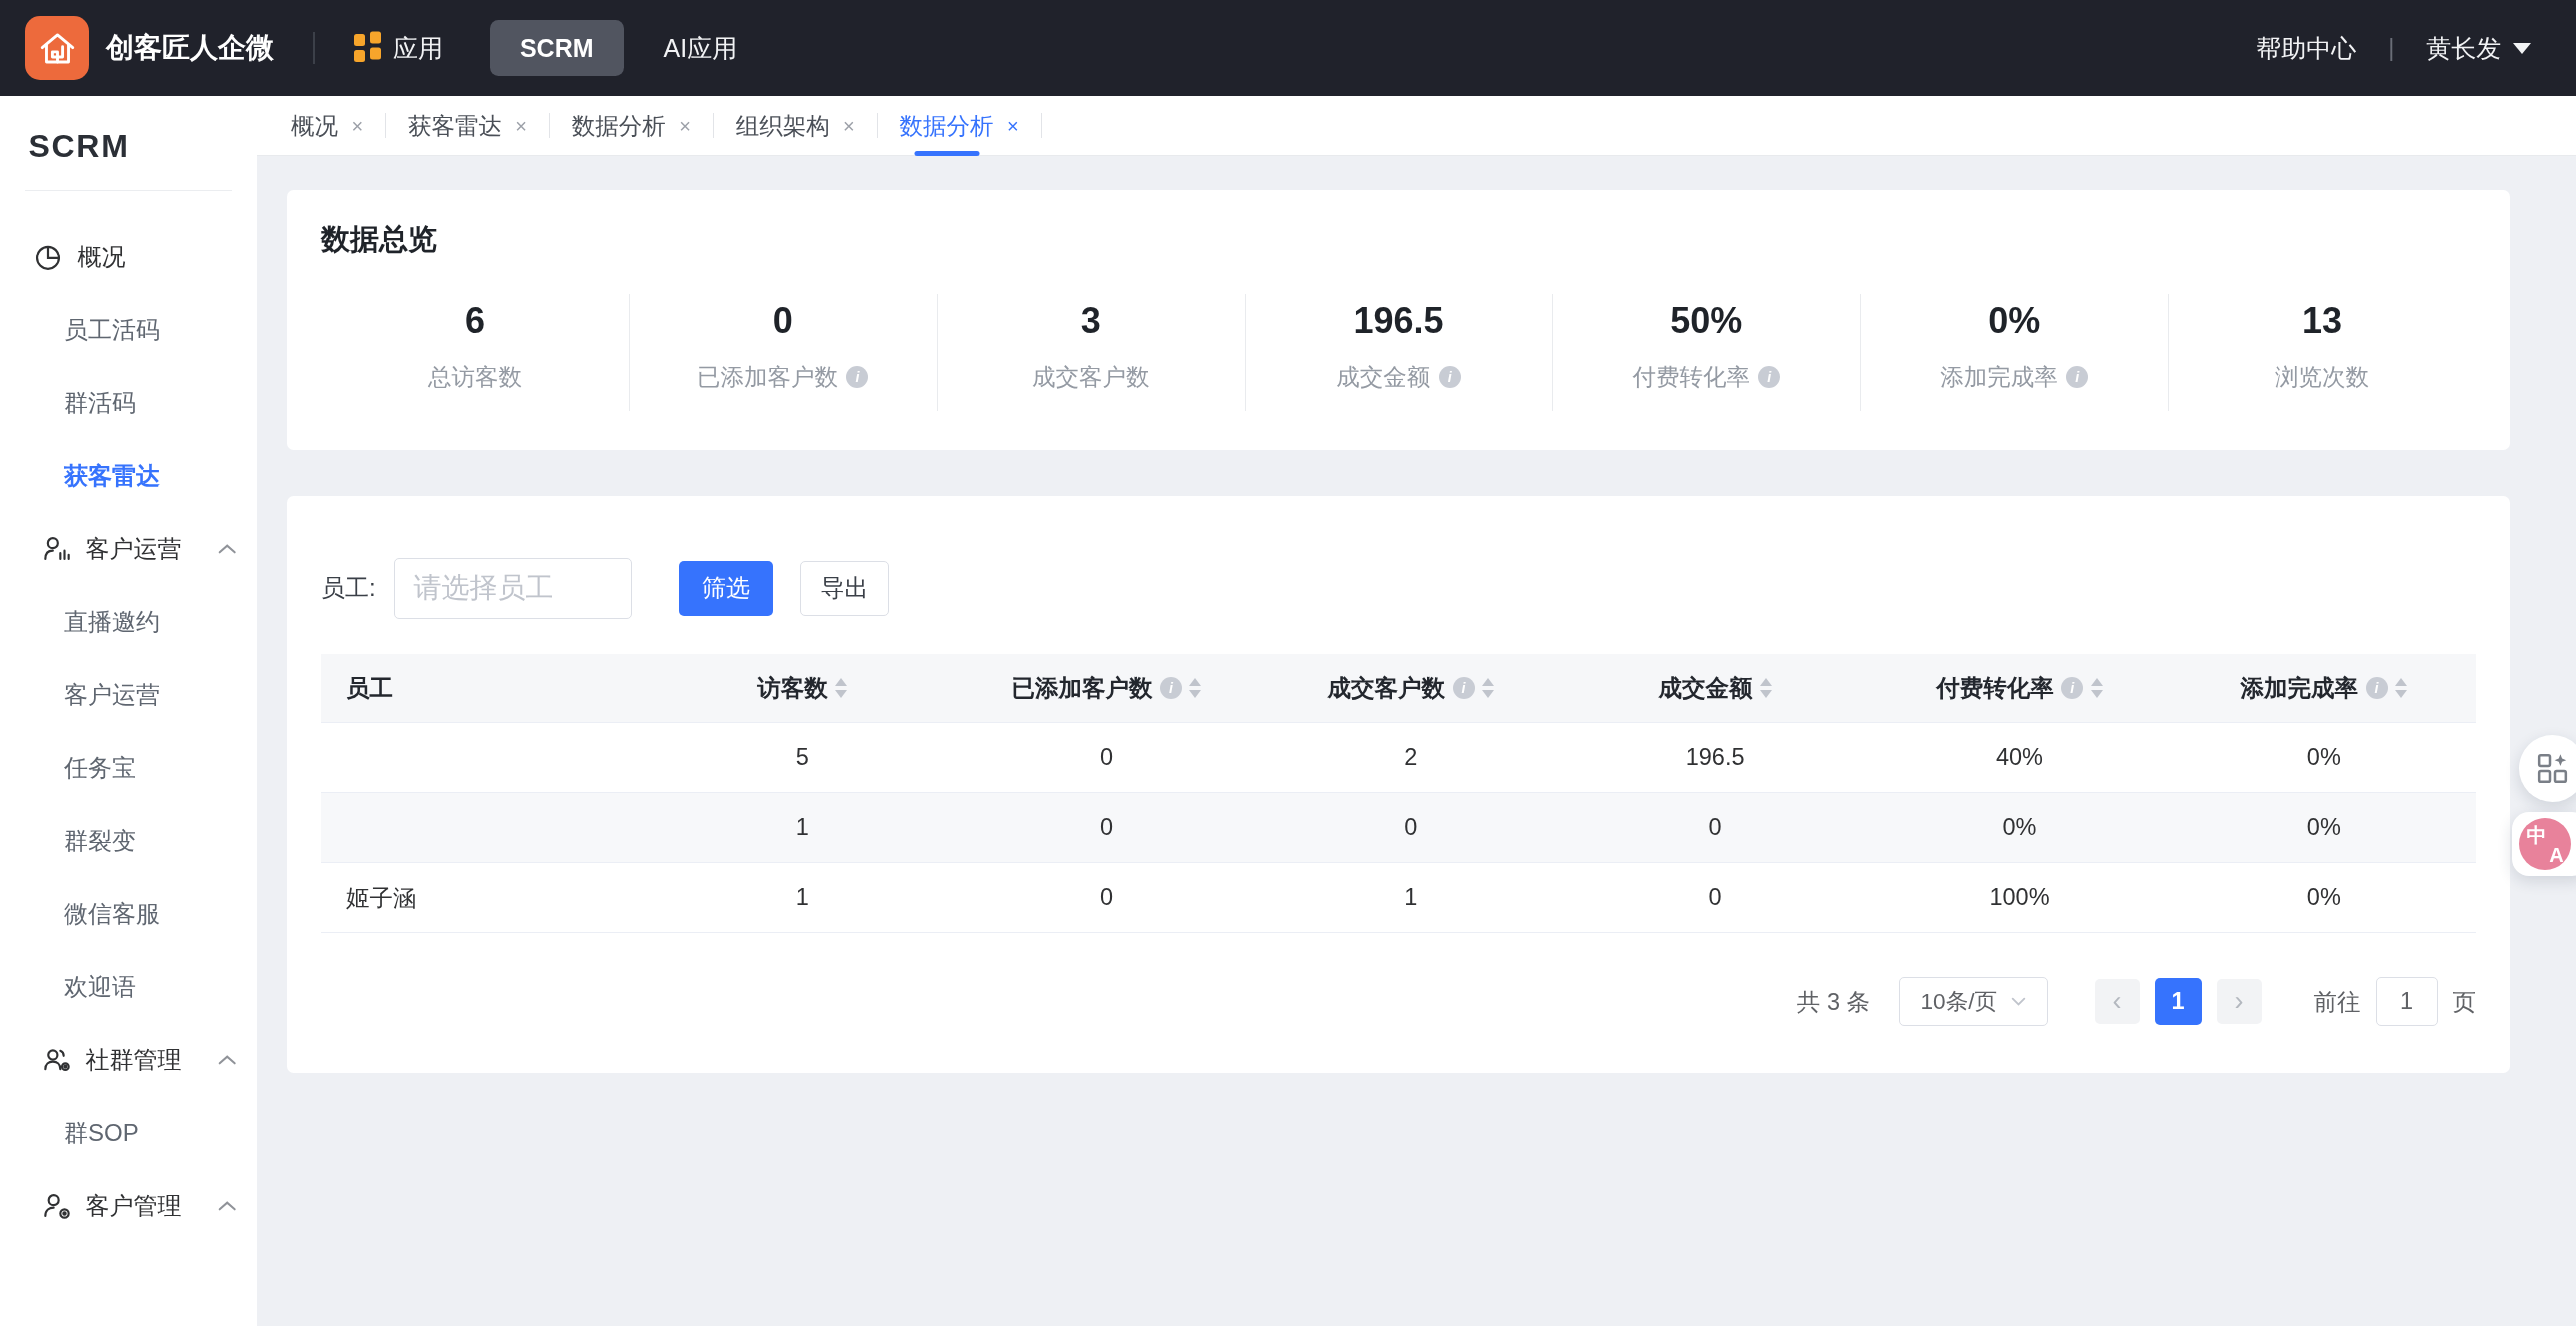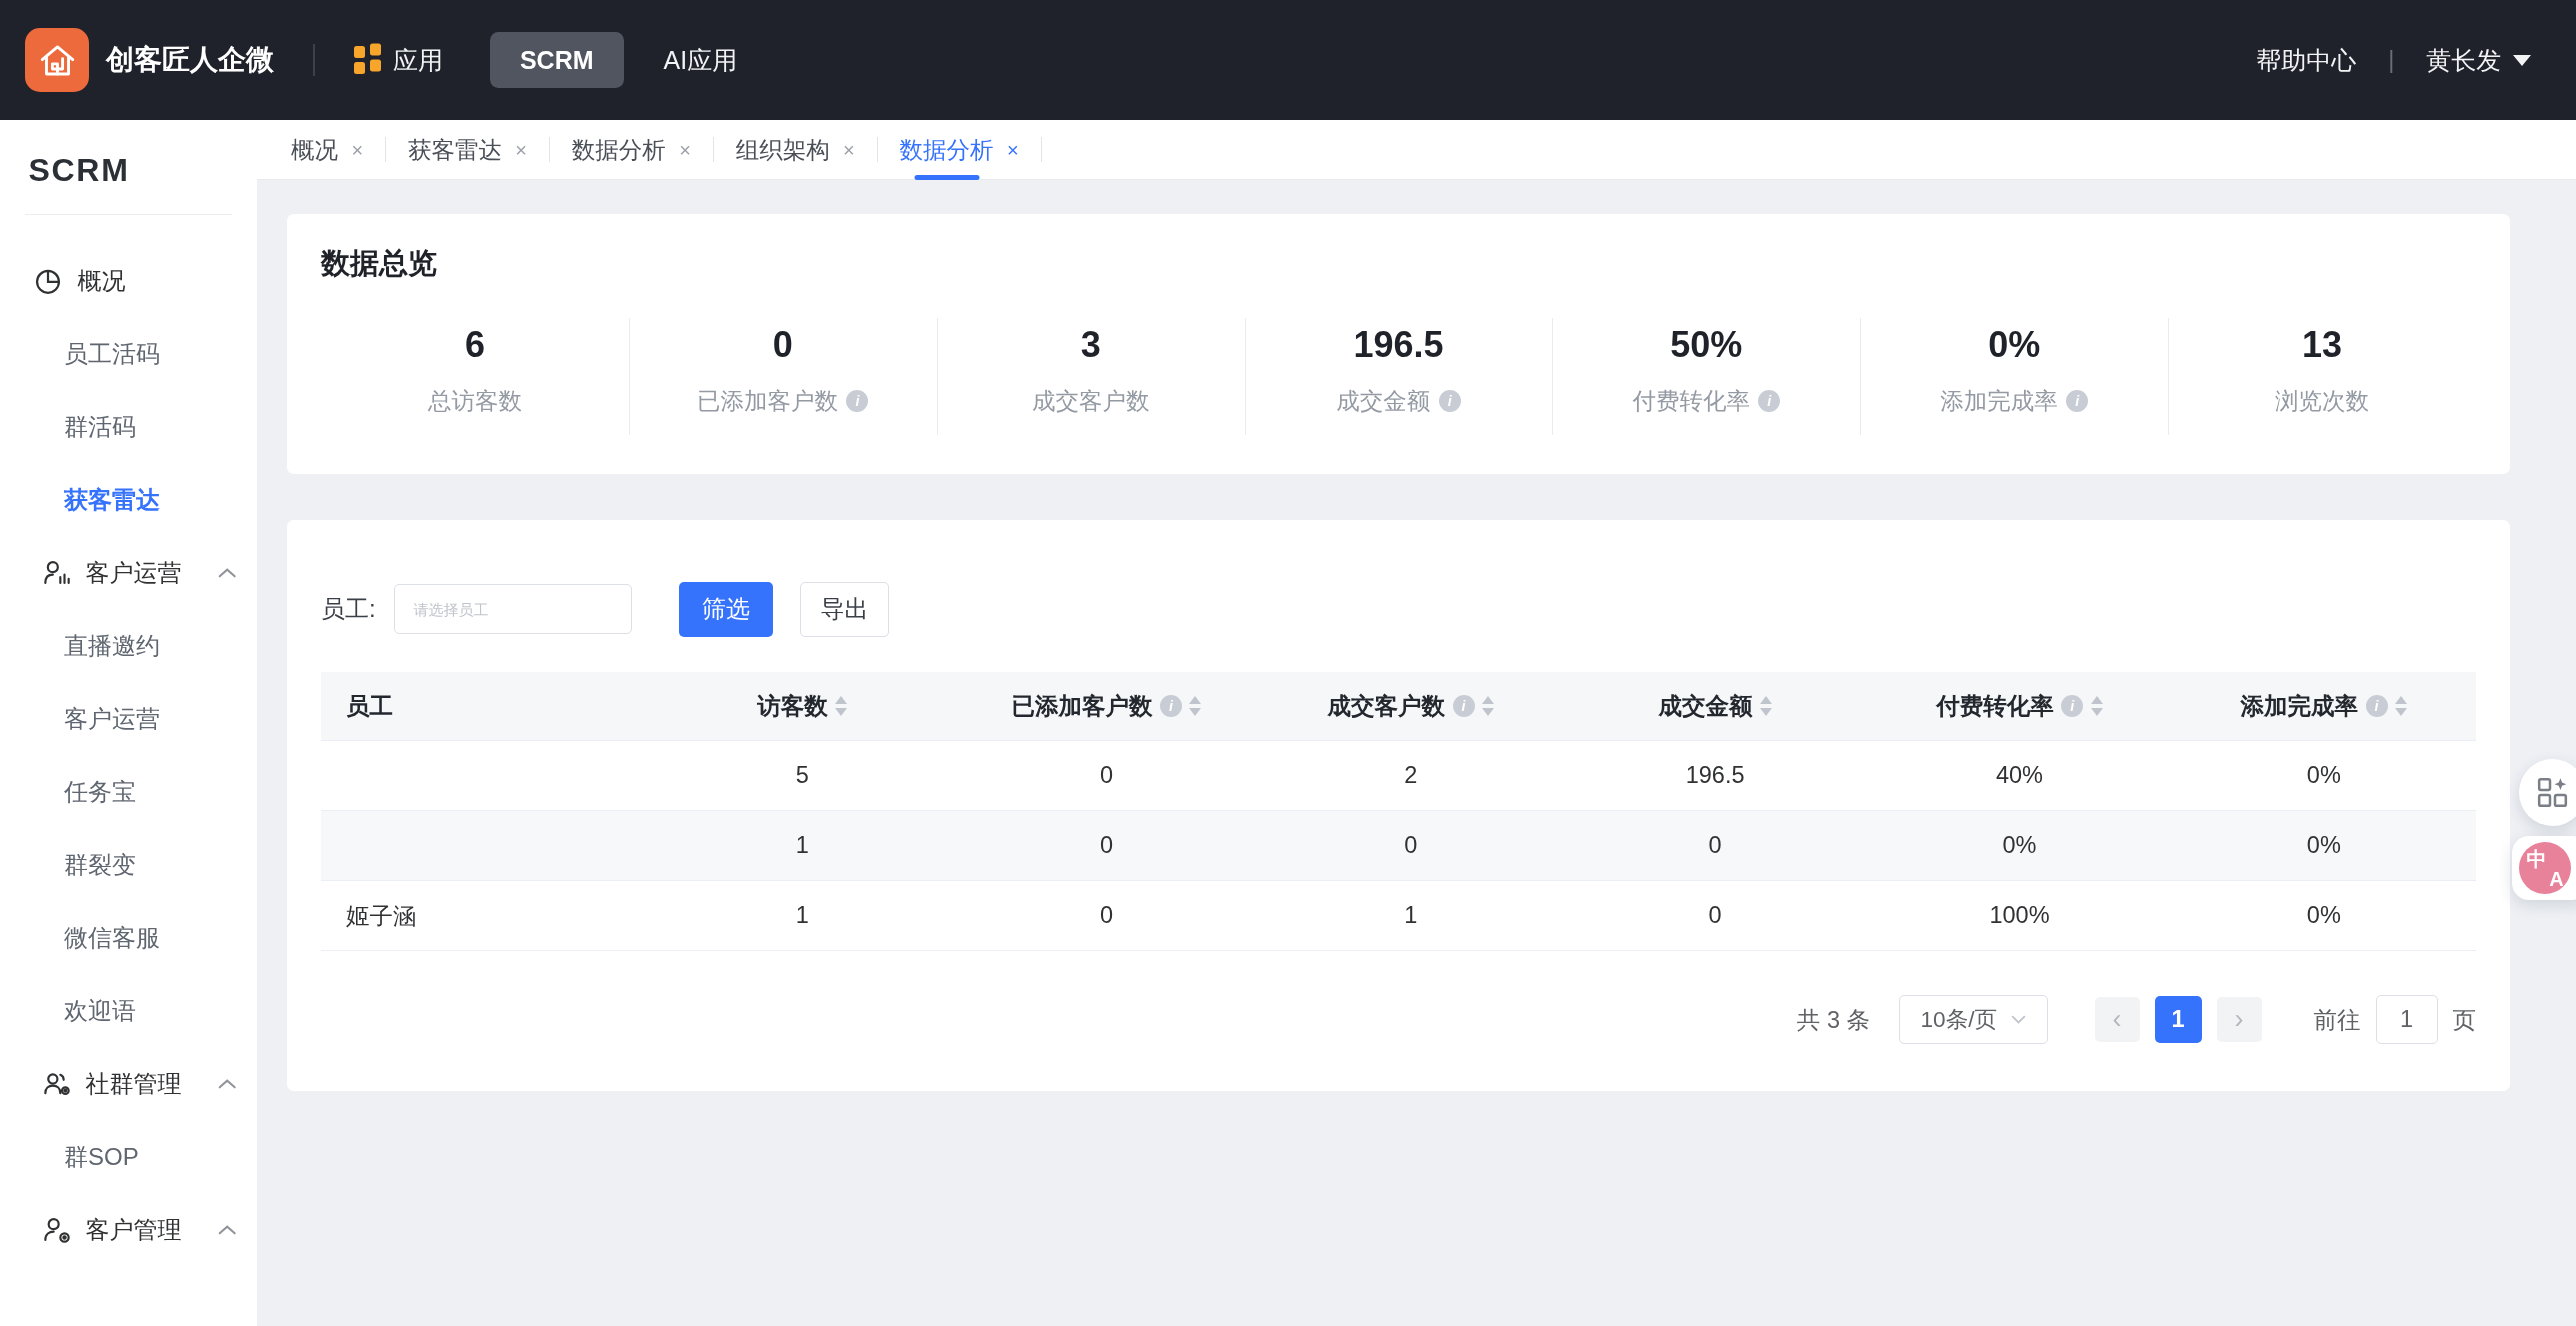--- a/index.html
+++ b/index.html
@@ -1,18 +1,18 @@
 <!DOCTYPE html>
 <html style="font-size:13.4px"><head>
 <meta charset="utf-8">
 <style>
   * { margin:0; padding:0; box-sizing:border-box; }
   html,body { width:2576px; height:1327px; overflow:hidden;
     font-family:"Liberation Sans","DejaVu Sans",sans-serif; background:#eef0f4; }
-  .topbar { height:120px; background:#20222b; display:flex; align-items:center; padding:0 45px 0 25px; position:relative; z-index:5;}
+  .topbar { height:96px; background:#20222b; display:flex; align-items:center; padding:0 45px 0 25px; position:relative; z-index:5;}
   .logo-sq { width:64px; height:64px; border-radius:15px; background:#ed6a3c; display:flex; align-items:center; justify-content:center; flex:0 0 auto;}
   .brand { color:#fff; font-size:28px; font-weight:700; margin-left:17px; white-space:nowrap;}
   .topnav { display:flex; margin-left:72px; gap:52px; }
   .topnav-item { color:#f2f3f5; font-size:25px; cursor:pointer; white-space:nowrap;}
   .top-divider { width:1.7px; height:32px; background:#3c4049; margin-left:39px;}
   .apps { display:flex; align-items:center; gap:11.7px; margin-left:39px; cursor:pointer;}
   .grid-ic { display:grid; grid-template-columns:11.7px 11.7px; grid-gap:4.2px; }
   .grid-ic span { width:11.7px; height:11.7px; background:#f7a52b; border-radius:2.5px; display:block;}
   .grid-ic span:nth-child(2){ transform:translateY(-2.5px);}
   .grid-ic span:nth-child(4){ transform:translateY(-2.5px);}
@@ -56,21 +56,21 @@
   .stats { display:flex; margin-top:28.5px; }
   .stat { flex:1; text-align:center; position:relative; padding:11.7px 0 18.4px;}
   .stat + .stat::before { content:""; position:absolute; left:0; top:5px; bottom:0; width:0.8px; background:#e9ebee;}
   .stat-value { font-size:36px; font-weight:700; color:#1f2329; }
   .stat-label { margin-top:18.4px; font-size:23.5px; color:#949aa3; display:flex; align-items:center; justify-content:center; gap:8.4px;}
   .info { width:22px; height:22px; border-radius:50%; background:#c8ccd4; color:#fff; font-size:14.3px; font-style:italic; font-weight:700; display:inline-flex; align-items:center; justify-content:center; flex:0 0 auto;}
 
   .panel2 { margin-top:46px; padding:30px 34px 47px; }
   .filter-row { display:flex; align-items:center; margin-top:32px; }
   .filter-label { font-size:24px; color:#3a3f47; }
-  .emp-input { margin-left:18.4px; width:238px; height:50px; border:0.8px solid #dcdfe6; border-radius:5px; font-size:15px; padding:0 18.4px; color:#606266; outline:none; background:#fff; font-family:inherit;}
+  .emp-input { margin-left:18.4px; width:238px; height:61px; border:0.8px solid #dcdfe6; border-radius:5px; font-size:28px; padding:0 18.4px; color:#606266; outline:none; background:#fff; font-family:inherit;}
   .emp-input::placeholder { color:#c0c4cc; }
   .btn { height:55px; border-radius:5px; font-size:24px; display:inline-flex; align-items:center; justify-content:center; cursor:pointer; border:none; font-family:inherit;}
   .btn-blue { margin-left:47px; width:94px; background:#3673fd; color:#fff; }
   .btn-plain { margin-left:27px; width:89px; background:#fff; color:#3a3f47; border:0.8px solid #dcdfe6;}
 
   table.data { width:100%; border-collapse:collapse; table-layout:fixed; margin-top:35px; }
   table.data thead th { background:#f6f7f9; height:69px; font-size:23.5px; font-weight:700; color:#23272e; border-bottom:0.8px solid #ebeef5;}
   table.data td { height:70px; font-size:23.5px; color:#303133; border-bottom:0.8px solid #ebeef5; text-align:center;}
   table.data th:first-child, table.data td:first-child { text-align:left; padding-left:25px; }
   table.data tr.striped td { background:#f7f8fa; }

